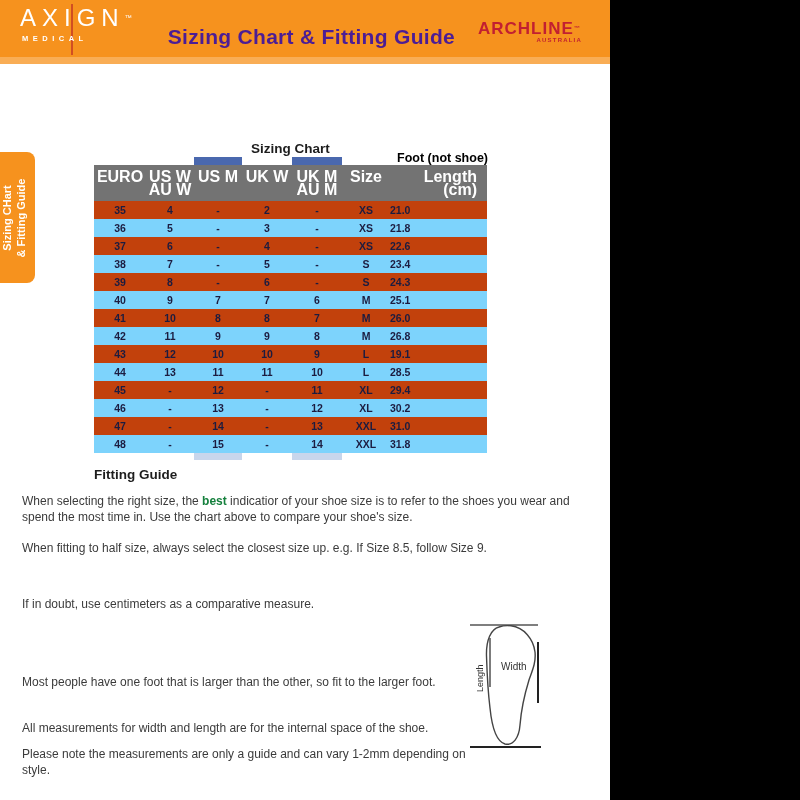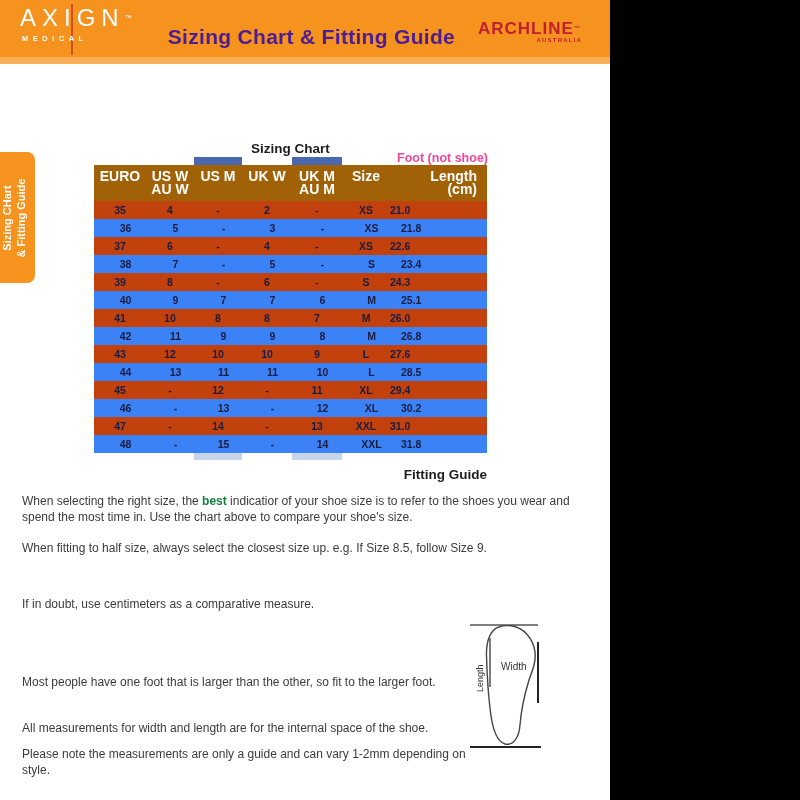--- a/index.html
+++ b/index.html
@@ -25,38 +25,38 @@
   
   .side-tab{position:absolute;left:0;top:152px;width:35px;height:131px;background:#F6921E;
             border-radius:0 8px 8px 0;}
   .side-tab-text{position:absolute;left:-52px;top:200px;width:140px;height:36px;
                  transform:rotate(-90deg);text-align:center;color:#fff;
                  font-size:11px;font-weight:700;line-height:14px;}
   
   .sizing-title{position:absolute;left:94px;top:141px;width:393px;text-align:center;
                 color:#1d1d1d;font-size:13.5px;font-weight:700;}
   .foot-note{position:absolute;left:300px;top:151px;width:188px;text-align:right;
-             color:#ec4899;font-size:12.5px;font-weight:700;}
+             color:#000000;font-size:12.5px;font-weight:700;}
   .col-tab{position:absolute;height:8px;}
   .col-tab.top{top:157px;background:#4A68AE;}
   .col-tab.bottom{top:452px;background:#C8D6EC;}
   .col-tab.usm{left:194px;width:48px;}
   .col-tab.ukm{left:292px;width:50px;}
   table.size-chart{position:absolute;left:94px;top:165px;width:393px;border-collapse:collapse;
                    table-layout:fixed;}
-  table.size-chart th{background:#a16207;color:#fff;font-size:14px;font-weight:700;
+  table.size-chart th{background:#737373;color:#fff;font-size:16px;font-weight:700;
                       vertical-align:top;padding-top:5px;line-height:13px;height:30px;}
   table.size-chart th.len{text-align:right;padding-right:10px;}
   table.size-chart td{font-size:10.5px;font-weight:700;color:#1c1c40;text-align:center;
                       height:18px;padding:0;}
   table.size-chart td.len{text-align:left;padding-right:27px;}
   table.size-chart tr.odd td{background:#c2410c;}
-  table.size-chart tr.even td{background:#3b82f6;padding-left:11px;}
-  
-  .sec-title{position:absolute;left:94px;width:393px;text-align:right;color:#1d1d1d;
+  table.size-chart tr.even td{background:#7dd3fc;}
+  
+  .sec-title{position:absolute;left:94px;width:393px;text-align:left;color:#1d1d1d;
              font-size:13.5px;font-weight:700;}
   .para{position:absolute;left:22px;color:#3b3b3b;font-size:12px;line-height:15.5px;}
   .para b{color:#15803d;}
   
   .foot-svg{position:absolute;left:455px;top:612px;}
   .foot-svg text{fill:#333;font-family:"Liberation Sans",sans-serif;}
 </style>
 </head>
 <body>
 
@@ -203,21 +203,21 @@
           <td>M</td>
           <td class="len">26.8</td>
         </tr>
         <tr class="odd">
           <td>43</td>
           <td>12</td>
           <td>10</td>
           <td>10</td>
           <td>9</td>
           <td>L</td>
-          <td class="len">27.6</td>
+          <td class="len">19.1</td>
         </tr>
         <tr class="even">
           <td>44</td>
           <td>13</td>
           <td>11</td>
           <td>11</td>
           <td>10</td>
           <td>L</td>
           <td class="len">28.5</td>
         </tr>

